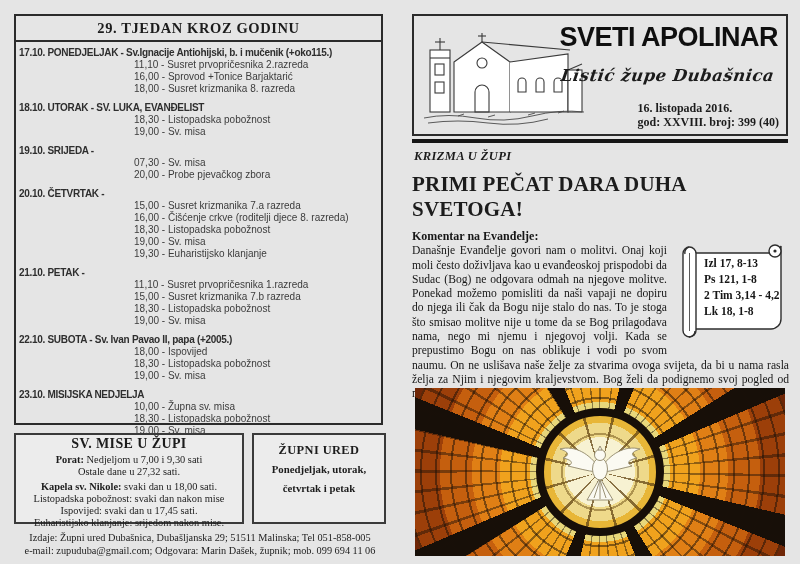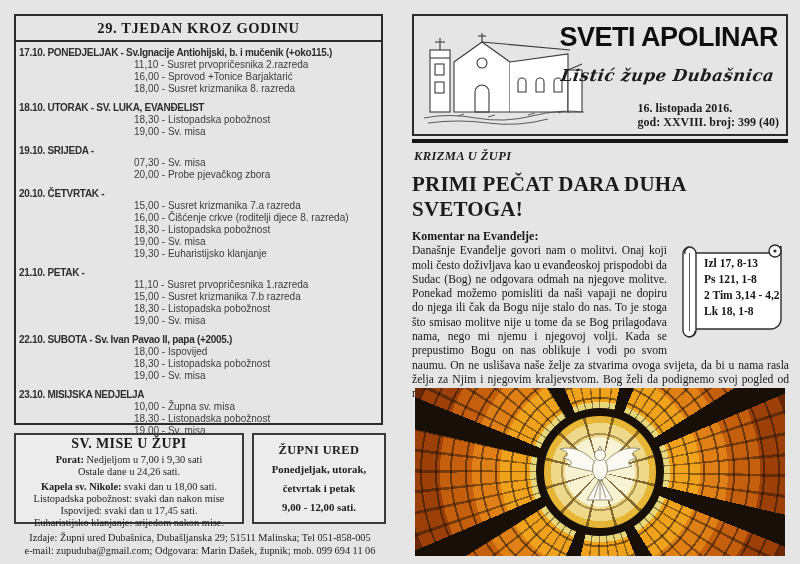--- a/index.html
+++ b/index.html
@@ -118,32 +118,31 @@
         <div class="ev">18,30 - Listopadska pobožnost</div>
         <div class="ev">19,00 - Sv. misa</div>
       </div>
 
     </div>
   </div>
 
   <div class="abs info-box" id="mass-box">
     <div class="bx-title">SV. MISE U ŽUPI</div>
     <div><b>Porat:</b><span> Nedjeljom u 7,00 i 9,30 sati</span></div>
-    <div><b></b><span>Ostale dane u 24,26 sati.</span></div>
+    <div><b></b><span>Ostale dane u 27,32 sati.</span></div>
     <div class="gap-top"><b>Kapela sv. Nikole:</b><span> svaki dan u 18,00 sati.</span></div>
     <div><b></b><span>Listopadska pobožnost: svaki dan nakon mise</span></div>
     <div><b></b><span>Ispovijed: svaki dan u 17,45 sati.</span></div>
     <div><b></b><span>Euharistijsko klanjanje: srijedom nakon mise.</span></div>
   </div>
 
   <div class="abs info-box" id="office-box">
     <div class="bx-title">ŽUPNI URED</div>
     <div class="office-line">Ponedjeljak, utorak,</div>
     <div class="office-line">četvrtak i petak</div>
-    <div class="office-line">9,00 - 12,00 sati.</div>
   </div>
 
   <div class="abs" id="footer">
     <div>Izdaje: Župni ured Dubašnica, Dubašljanska 29; 51511 Malinska; Tel  051-858-005</div>
     <div>e-mail: zupuduba@gmail.com; Odgovara: Marin Dašek, župnik; mob. 099 694 11 06</div>
   </div>
 
   <div class="abs" id="masthead">
     <svg class="abs" id="church" width="172" height="112" viewBox="0 0 172 112">
       <g stroke="#3a3a3a" stroke-width="1.1" fill="#ffffff">

